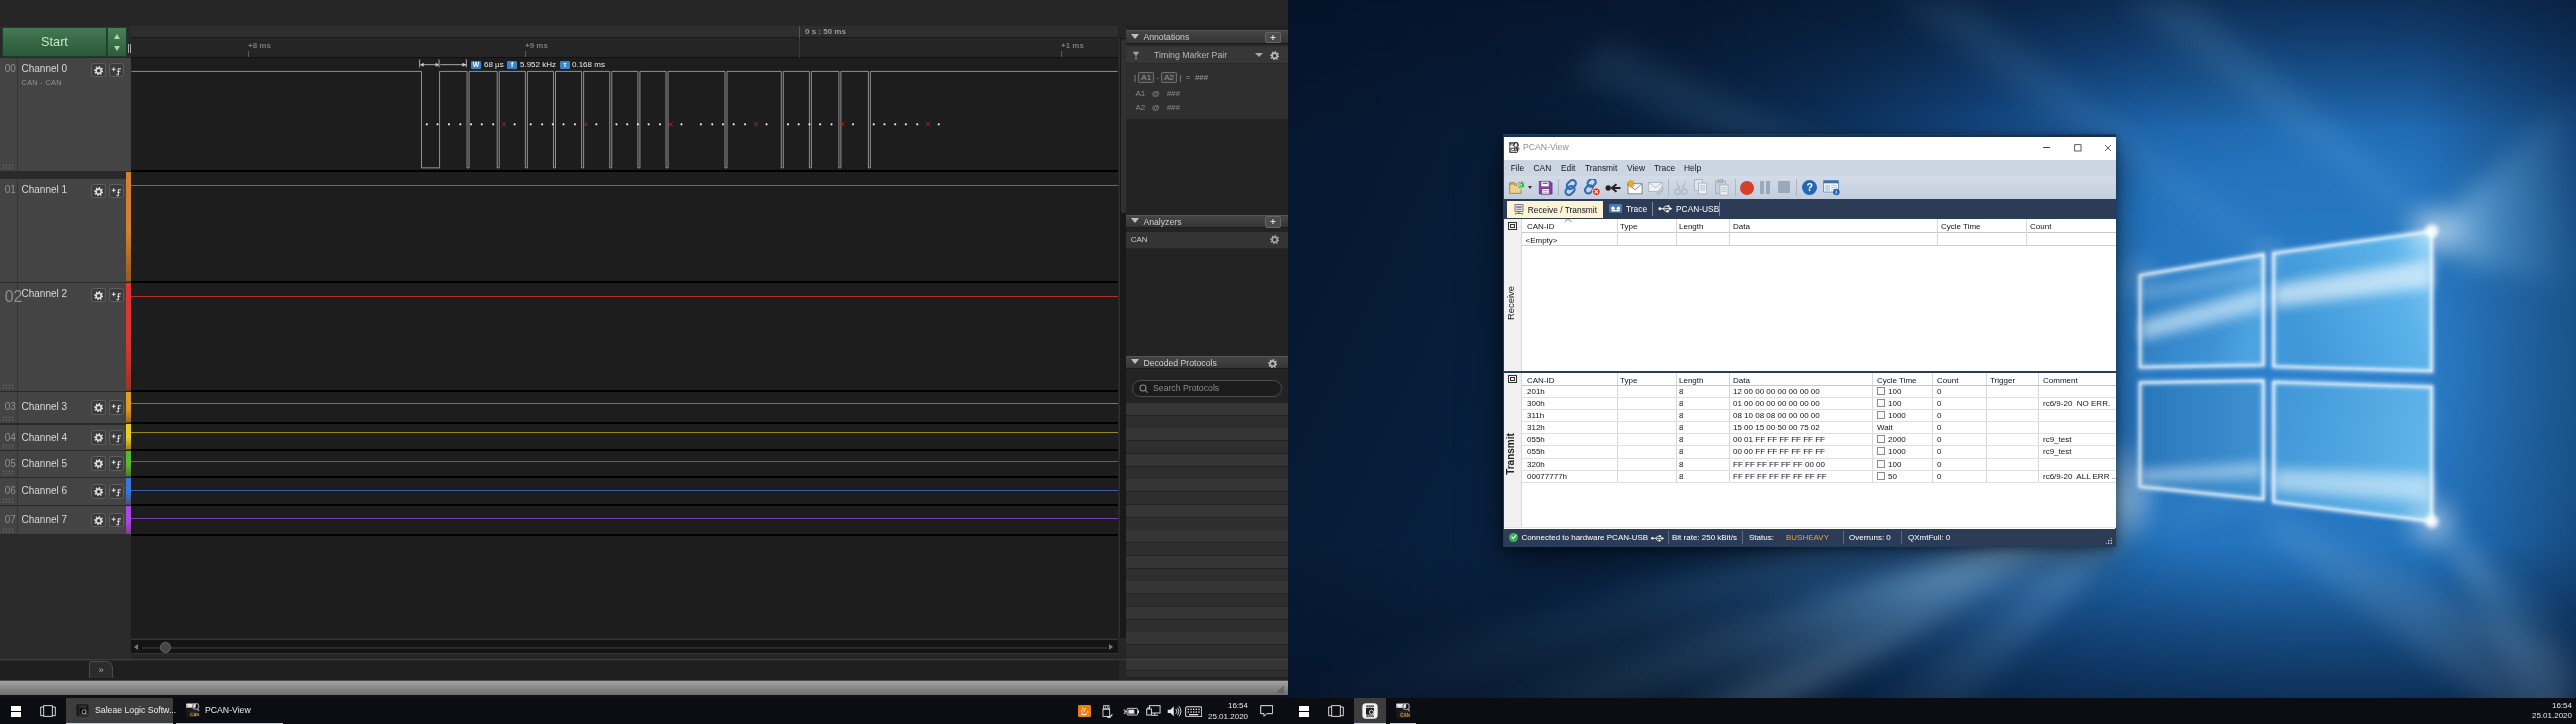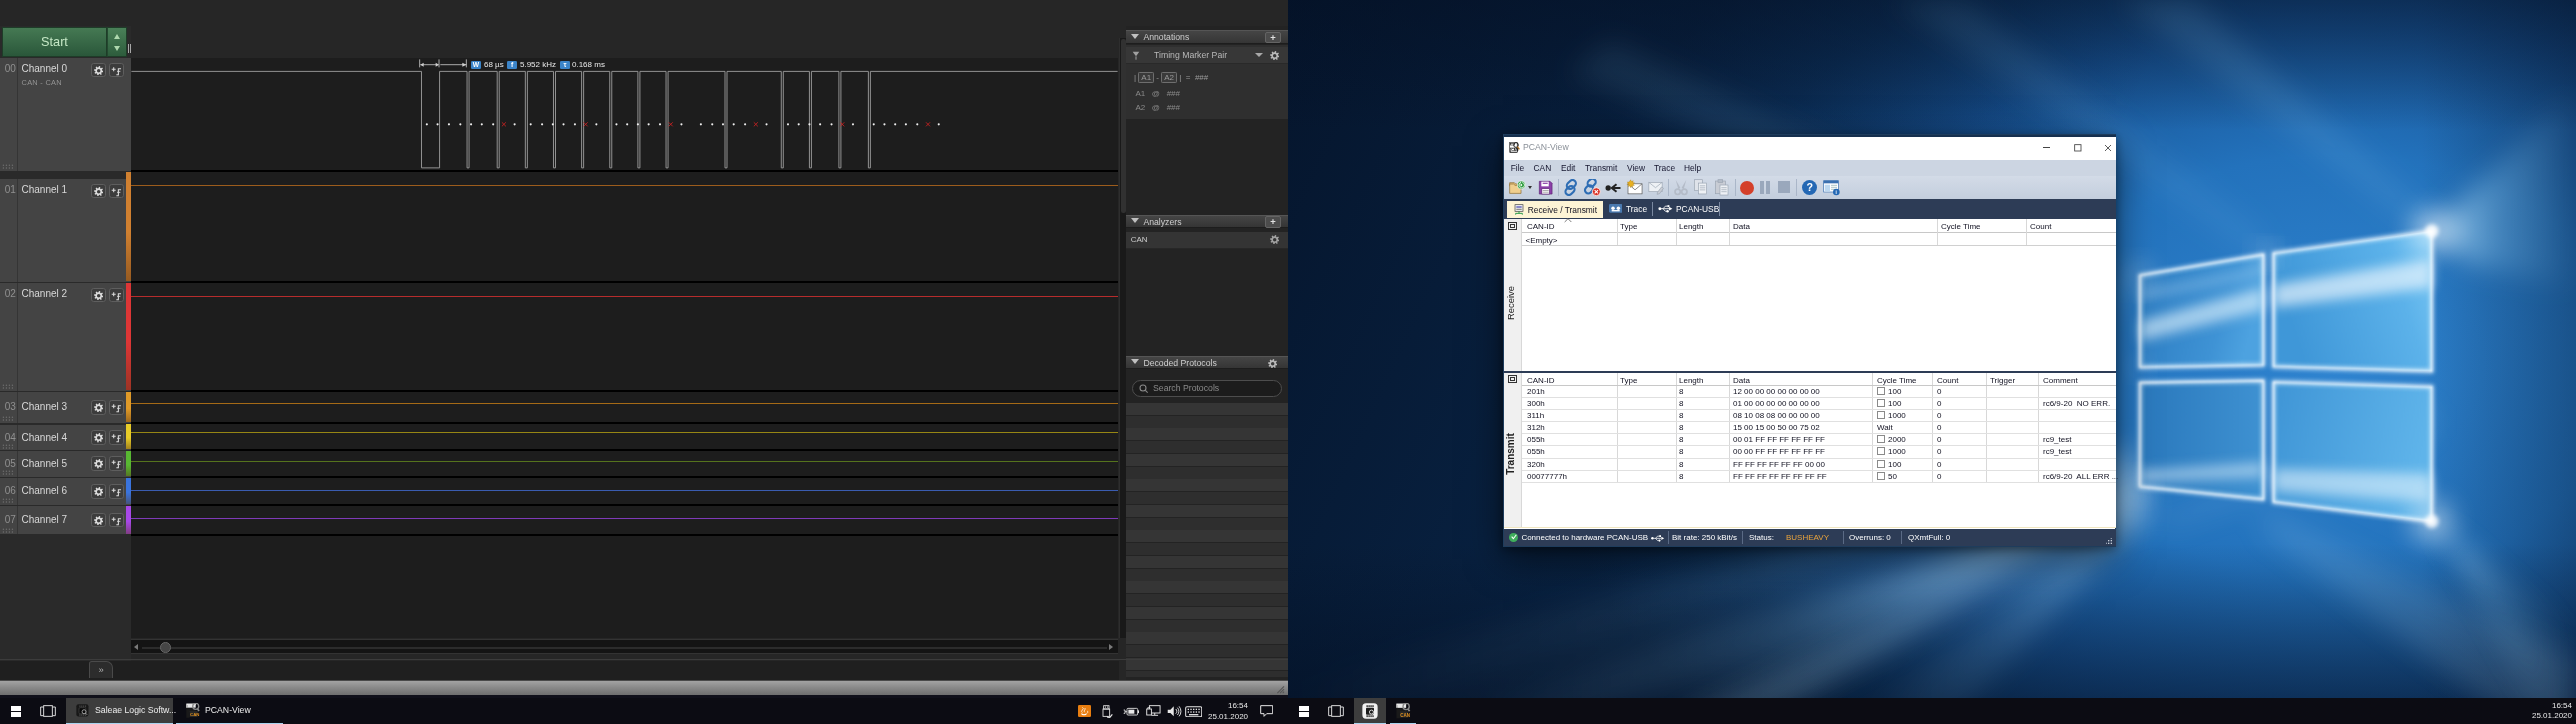--- a/index.html
+++ b/index.html
@@ -80,21 +80,21 @@
           <circle cx="6.5" cy="6" r="1.1" fill="#6e6e6e"></circle>
           <circle cx="11.0" cy="2" r="1.1" fill="#6e6e6e"></circle>
           <circle cx="11.0" cy="6" r="1.1" fill="#6e6e6e"></circle>
           <circle cx="15.5" cy="2" r="1.1" fill="#6e6e6e"></circle>
           <circle cx="15.5" cy="6" r="1.1" fill="#6e6e6e"></circle>
         </svg>
 </div>
 <div class="abs" style="left:0;top:282px;width:131px;height:1.3px;background:#2a2a2a;"></div>
 <div class="abs" style="left:0;top:283px;width:131px;height:108px;background:#444;">
 <div class="abs" style="left:17px;top:0;width:0.7px;height:108px;background:#353535;"></div>
-<div class="abs" style="left:4.7px;top:4.7px;font-size:10px;color:#909090;">02</div>
+<div class="abs" style="left:4.7px;top:4.7px;font-size:16px;color:#909090;">02</div>
 <div class="abs" style="left:21.5px;top:4.7px;font-size:10px;color:#d8d8d8;">Channel 2</div>
 <div class="abs" style="left:91px;top:4.7px;width:14.8px;height:14.8px;background:#3c3c3c;border:0.7px solid #5e5e5e;border-radius:2.7px;">
 <svg style="position:absolute;left:2px;top:2px;" width="9.4" height="9.4" viewBox="0 0 14 14">
             <path fill-rule="evenodd" fill="#dcdcdc" d="M7.42 0.01 L9.29 0.38 L9.19 2.50 L10.32 3.26 L12.24 2.36 L13.29 3.94 L11.73 5.37 L11.99 6.70 L13.99 7.42 L13.62 9.29 L11.50 9.19 L10.74 10.32 L11.64 12.24 L10.06 13.29 L8.63 11.73 L7.30 11.99 L6.58 13.99 L4.71 13.62 L4.81 11.50 L3.68 10.74 L1.76 11.64 L0.71 10.06 L2.27 8.63 L2.01 7.30 L0.01 6.58 L0.38 4.71 L2.50 4.81 L3.26 3.68 L2.36 1.76 L3.94 0.71 L5.37 2.27 L6.70 2.01 Z M9.6 7 A2.6 2.6 0 1 0 4.4 7 A2.6 2.6 0 1 0 9.6 7 Z"></path>
           </svg>
         </div>
 <div class="abs" style="left:109px;top:4.7px;width:14.8px;height:14.8px;background:#3c3c3c;border:0.7px solid #5e5e5e;border-radius:2.7px;">
 <svg style="position:absolute;left:1.3px;top:2px;" width="11.4" height="10" viewBox="0 0 17 15">
             <path d="M4 2 v6 M1 5 h6" stroke="#dcdcdc" stroke-width="1.6" fill="none"></path>
             <path d="M8 13 h3 v-9 h4" stroke="#dcdcdc" stroke-width="1.6" fill="none"></path>
@@ -248,20 +248,33 @@
           <circle cx="6.5" cy="6" r="1.1" fill="#6e6e6e"></circle>
           <circle cx="11.0" cy="2" r="1.1" fill="#6e6e6e"></circle>
           <circle cx="11.0" cy="6" r="1.1" fill="#6e6e6e"></circle>
           <circle cx="15.5" cy="2" r="1.1" fill="#6e6e6e"></circle>
           <circle cx="15.5" cy="6" r="1.1" fill="#6e6e6e"></circle>
         </svg>
 </div>
 <div class="abs" style="left:0;top:535px;width:131px;height:1.3px;background:#2a2a2a;"></div>
 </div>
 
+  <div class="abs" style="left:131px;top:25.5px;width:987px;height:12.7px;background:#2e2e2e;border-bottom:0.7px solid #1a1a1a;">
+    <div class="abs" style="left:668px;top:0;width:0.7px;height:12.7px;background:#555;"></div>
+    <div class="abs" style="left:674px;top:1.3px;font-size:8px;color:#9a9a9a;font-weight:bold;">0 s : 50 ms</div>
+  </div>
+  <div class="abs" style="left:131px;top:38px;width:987px;height:19.5px;background:#252525;border-bottom:0.7px solid #111;">
+    <div class="abs" style="left:117px;top:3.4px;font-size:8px;color:#7a7a7a;font-weight:bold;">+8 ms</div>
+    <div class="abs" style="left:394px;top:3.4px;font-size:8px;color:#7a7a7a;font-weight:bold;">+9 ms</div>
+    <div class="abs" style="left:930px;top:3.4px;font-size:8px;color:#7a7a7a;font-weight:bold;">+1 ms</div>
+    <div class="abs" style="left:117px;top:13.4px;width:0.7px;height:6px;background:#5a5a5a;"></div>
+    <div class="abs" style="left:394px;top:13.4px;width:0.7px;height:6px;background:#5a5a5a;"></div>
+    <div class="abs" style="left:668px;top:0px;width:0.7px;height:19.5px;background:#3a3a3a;"></div>
+    <div class="abs" style="left:930px;top:13.4px;width:0.7px;height:6px;background:#5a5a5a;"></div>
+  </div>
 
   <div class="abs" id="wavearea" style="left:131px;top:58px;width:987px;height:580px;background:#1d1d1d;">
 <div class="abs" style="left:0;top:112px;width:987px;height:2px;background:#000;"></div>
 <div class="abs" style="left:0;top:223px;width:987px;height:2px;background:#000;"></div>
 <div class="abs" style="left:-4.7px;top:114px;width:4.7px;height:109px;background:linear-gradient(#d08030,#d08030 55%, #55301078);background-color:#d08030;"></div>
 <div class="abs" style="left:0;top:127px;width:987px;height:1.3px;background:#9c5c1c;"></div>
 <div class="abs" style="left:0;top:332px;width:987px;height:2px;background:#000;"></div>
 <div class="abs" style="left:-4.7px;top:225px;width:4.7px;height:107px;background:linear-gradient(#dd3636,#dd3636 55%, #55301078);background-color:#dd3636;"></div>
 <div class="abs" style="left:0;top:238px;width:987px;height:1.3px;background:#b62c2c;"></div>
 <div class="abs" style="left:0;top:364px;width:987px;height:2px;background:#000;"></div>

